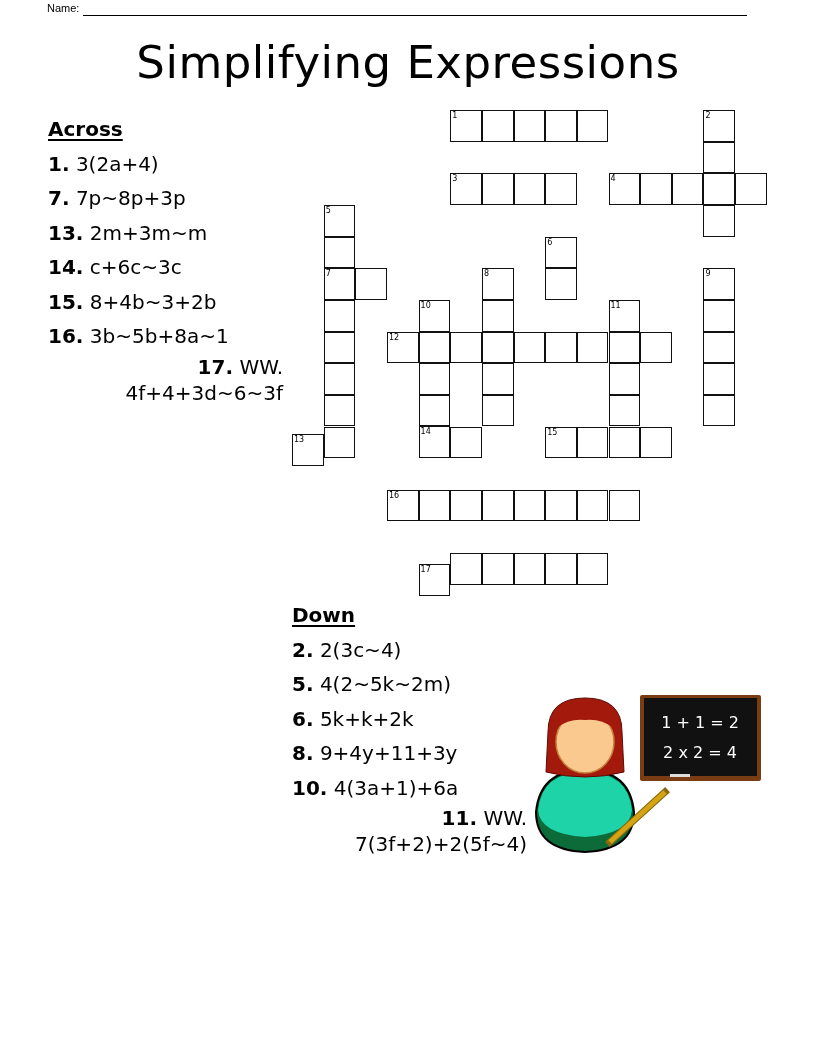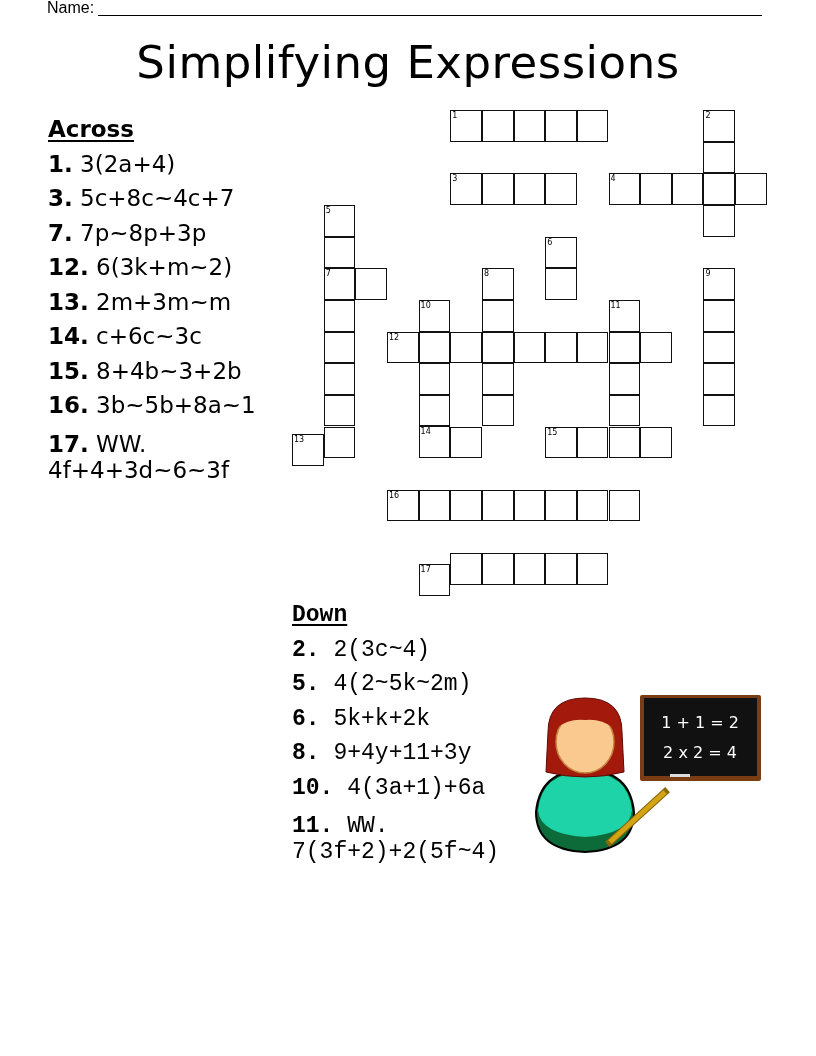--- a/index.html
+++ b/index.html
@@ -1,47 +1,45 @@
 <!DOCTYPE html>
 <html><head>
 <meta charset="utf-8">
 <style>
   html, body { margin:0; padding:0; background:#fff; }
   body { width:816px; height:1056px; position:relative; overflow:hidden; color:#000; }
-  .name-line { position:absolute; left:47px; top:0px; font-family:"Liberation Sans", sans-serif; font-size:16px; line-height:16px; }
+  .name-line { position:absolute; left:47px; top:0px; font-family:"Liberation Sans", sans-serif; font-size:11px; line-height:16px; }
   .name-line .blank { display:inline-block; width:664px; border-bottom:1px solid #000; height:13px; vertical-align:bottom; margin-left:4px; }
   .title { position:absolute; left:0; width:816px; top:33px; text-align:center; font-family:"DejaVu Sans", sans-serif; font-size:45px; line-height:60px; letter-spacing:0.5px; }
-  .clues { position:absolute; font-family:"DejaVu Sans", sans-serif; font-size:23px; line-height:34.5px; }
+  .clues { position:absolute; font-family:"DejaVu Sans", sans-serif; font-size:20px; line-height:34.5px; }
   .clues .heading { font-weight:bold; text-decoration:underline; text-underline-offset:3px; display:block; }
   .clue { display:block; white-space:nowrap; }
-  .clue.multi { line-height:26px; margin-top:8px; margin-bottom:5px; white-space:normal; }
+  .clue.multi { line-height:26px; margin-top:0; margin-bottom:5px; white-space:normal;text-align:right; }
   .clue .num { font-weight:bold; }
   #across { left:48px; top:112px; width:235px; }
-  #down { left:292px; top:598px; width:235px;font-family:Liberation Mono, monospace; }
+  #down { left:292px; top:598px; width:235px; }
   .grid { position:absolute; left:292px; top:110px; width:480px; height:480px; }
   .cell { position:absolute; width:31.65px; height:31.65px; box-sizing:border-box; border:1.6px solid #111; background:#fff; }
   .cell .cn { position:absolute; left:1px; top:0px; font-family:"DejaVu Sans", sans-serif; font-size:8px; line-height:10px; }
   .teacher { position:absolute; left:530px; top:692px; width:240px; height:180px; }
 </style>
 </head>
 <body>
 
 <div class="name-line">
   <span>Name:</span><span class="blank"></span>
 </div>
 
 <div class="title">Simplifying Expressions</div>
 
 <div class="clues" id="across">
   <span class="heading">Across</span>
   <div id="across-list">
       <span class="clue"><span class="num">1.</span> <span>3(2a+4)</span></span>
-      <span class="clue"><span class="num">3.</span> <span>5c+8c~4c+7</span></span>
       <span class="clue"><span class="num">7.</span> <span>7p~8p+3p</span></span>
-      <span class="clue"><span class="num">12.</span> <span>6(3k+m~2)</span></span>
       <span class="clue"><span class="num">13.</span> <span>2m+3m~m</span></span>
       <span class="clue"><span class="num">14.</span> <span>c+6c~3c</span></span>
       <span class="clue"><span class="num">15.</span> <span>8+4b~3+2b</span></span>
       <span class="clue"><span class="num">16.</span> <span>3b~5b+8a~1</span></span>
       <span class="clue multi"><span class="num">17.</span> <span>WW. 4f+4+3d~6~3f</span></span>
     </div>
 </div>
 
 <div class="grid" id="grid">
     <div class="cell" style="left: 158.25px; top: 0px;">

